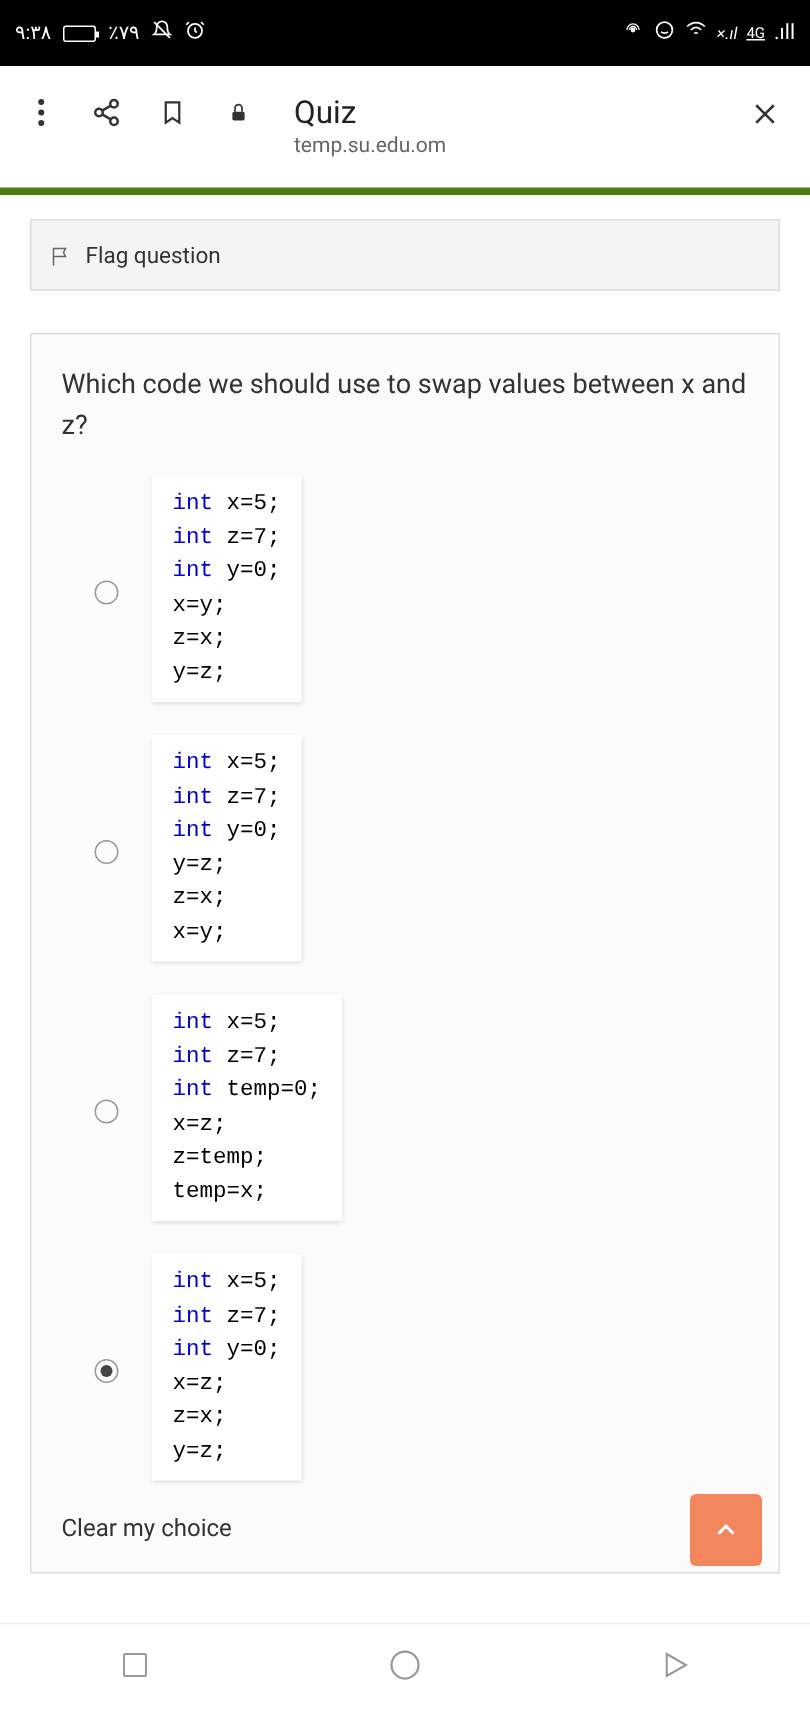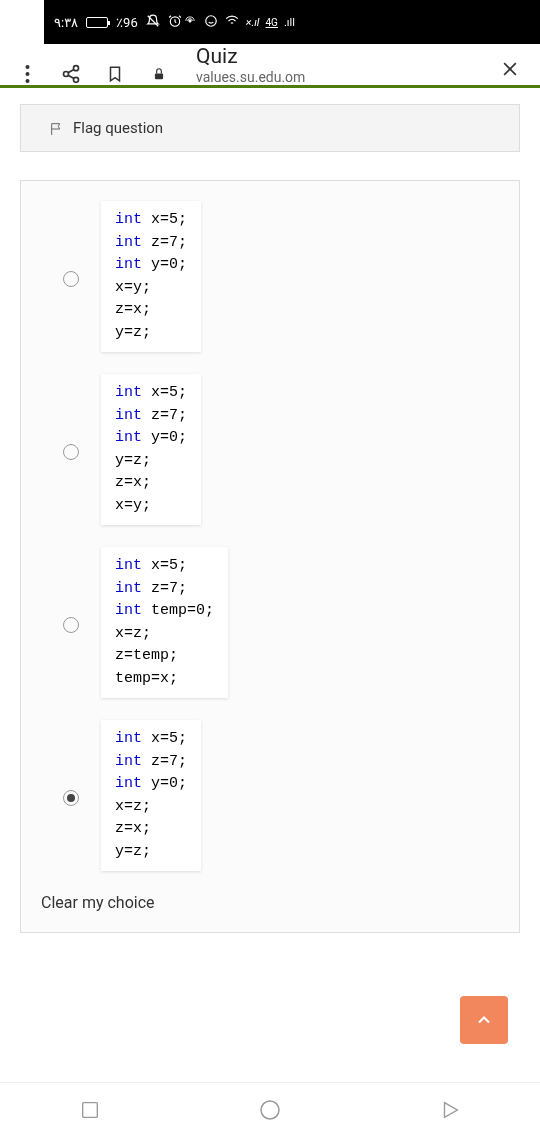--- a/index.html
+++ b/index.html
@@ -10,52 +10,52 @@
       height: 1140px;
       overflow: hidden;
       position: relative;
     }
     .status-bar {
       background: #000;
       color: #fff;
       height: 44px;
       display: flex;
       align-items: center;
+      justify-content: space-between;
       padding: 0 10px;
       font-size: 13px;
-      margin-left: 44px;
     }
     .status-left { display: flex; align-items: center; gap: 8px; }
     .status-right { display: flex; align-items: center; gap: 6px; }
     .battery-icon {
       width: 22px; height: 11px; border: 1px solid #fff; border-radius: 2px;
       position: relative; display: inline-block;
     }
     .battery-icon::after {
       content: ''; position: absolute; right: -3px; top: 3px;
       width: 2px; height: 4px; background: #fff;
     }
     .browser-header {
       display: flex;
-      align-items: flex-end;
-      padding: 0 16px;
+      align-items: flex-start;
+      padding: 20px 16px;
       gap: 22px;
-      border-bottom: 3px solid #4d7c0f;
+      border-bottom: 5px solid #4d7c0f;
     }
     .browser-icon { width: 22px; height: 22px; display: flex; align-items: center; justify-content: center; }
     .browser-title-area { flex: 1; margin-left: 4px; }
     .browser-title { font-size: 21px; font-weight: 400; color: #222; }
     .browser-url { font-size: 14px; color: #666; margin-top: 1px; }
     .close-btn { font-size: 24px; color: #333; padding: 0 4px; }
     .content { padding: 0 20px; }
     .flag-section {
       margin-top: 16px;
       background: #f4f4f4;
       border: 1px solid #ddd;
-      padding: 14px 28px;
+      padding: 14px 12px;
       display: flex;
       align-items: flex-end;
       gap: 8px;
       font-size: 15px;
       color: #333;
     }
     .flag-icon-svg { width: 16px; height: 16px; }
     .question-card {
       margin-top: 28px;
       border: 1px solid #ddd;
@@ -119,21 +119,21 @@
     }
     .nav-shape { stroke: #999; stroke-width: 1.5; fill: none; }
   </style>
 </head>
 <body>
 
 <div class="status-bar">
   <div class="status-left">
     <span>٩:٣٨</span>
     <span class="battery-icon"></span>
-    <span>٪96</span>
+    <span>٪٧٩</span>
     <span>
       <svg width="14" height="14" viewBox="0 0 24 24" fill="none" stroke="#fff" stroke-width="2">
           <path d="M18 8a6 6 0 0 0-12 0c0 7-3 9-3 9h18s-3-2-3-9"></path>
           <line x1="3" y1="3" x2="21" y2="21"></line>
         </svg>
     </span>
     <span>
       <svg width="14" height="14" viewBox="0 0 24 24" fill="none" stroke="#fff" stroke-width="2">
           <circle cx="12" cy="13" r="8"></circle>
           <path d="M12 9v4l2 2M5 3L2 6M22 6l-3-3"></path>
@@ -153,21 +153,21 @@
           <path d="M8 14c2 2 6 2 8 0"></path>
         </svg>
     </span>
     <span>
       <svg width="16" height="14" viewBox="0 0 24 24" fill="none" stroke="#fff" stroke-width="2">
           <path d="M2 8c6-6 14-6 20 0M6 12c4-4 8-4 12 0M10 16c1-1 3-1 4 0"></path>
         </svg>
     </span>
     <span style="font-size:11px;font-style:italic;">×.ıl</span>
     <span style="font-size:10px;text-decoration:underline;">4G</span>
-    <span style="font-size:11px;">.ıll</span>
+    <span style="font-size:14px;">.ıll</span>
   </div>
 </div>
 
 <div class="browser-header">
   <div class="browser-icon">
     <svg width="5" height="20" viewBox="0 0 5 20">
         <circle cx="2.5" cy="3" r="2" fill="#333"></circle>
         <circle cx="2.5" cy="10" r="2" fill="#333"></circle>
         <circle cx="2.5" cy="17" r="2" fill="#333"></circle>
       </svg>
@@ -187,39 +187,40 @@
       </svg>
   </div>
   <div class="browser-icon">
     <svg width="14" height="16" viewBox="0 0 24 24" fill="#333">
         <rect x="5" y="11" width="14" height="10" rx="2"></rect>
         <path d="M8 11V7a4 4 0 0 1 8 0v4" fill="none" stroke="#333" stroke-width="2"></path>
       </svg>
   </div>
   <div class="browser-title-area">
     <div class="browser-title">Quiz</div>
-    <div class="browser-url">values.su.edu.om</div>
+    <div class="browser-url">temp.su.edu.om</div>
   </div>
   <div class="close-btn">
     <svg width="20" height="20" viewBox="0 0 24 24" fill="none" stroke="#333" stroke-width="2">
         <line x1="5" y1="5" x2="19" y2="19"></line>
         <line x1="19" y1="5" x2="5" y2="19"></line>
       </svg>
   </div>
 </div>
 
 <div class="content">
   <div class="flag-section">
     <svg class="flag-icon-svg" viewBox="0 0 24 24" fill="none" stroke="#666" stroke-width="1.5">
         <path d="M4 21V4h12l-2 4 2 4H4"></path>
       </svg>
     <span>Flag question</span>
   </div>
 
   <div class="question-card">
+    <div class="question-text">Which code we should use to swap values between x and z?</div>
 
     <div class="option">
       <div class="radio"></div>
       <div class="code-box"><span class="kw">int</span> x=5;
 <span class="kw">int</span> z=7;
 <span class="kw">int</span> y=0;
 x=y;
 z=x;
 y=z;</div>
     </div>

